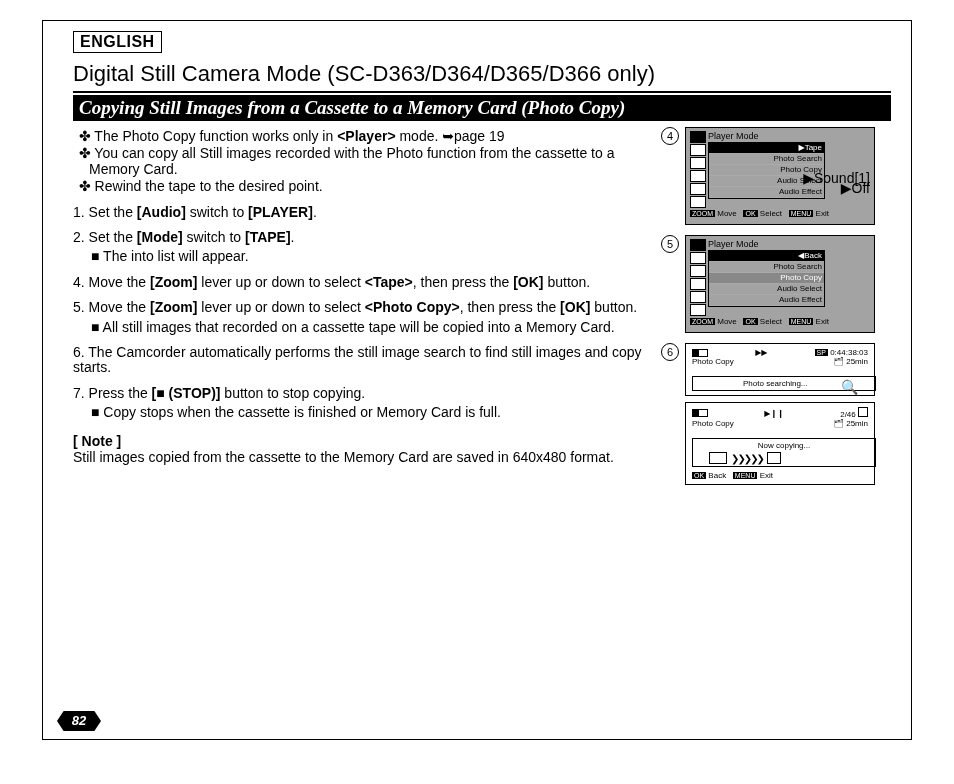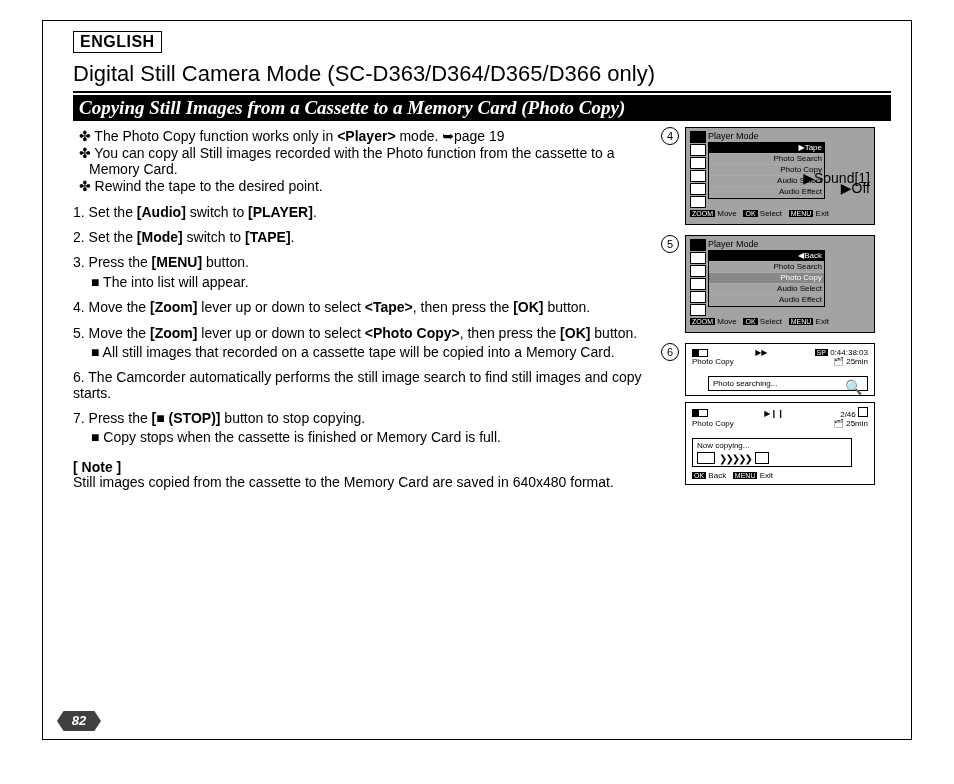--- a/index.html
+++ b/index.html
@@ -63,21 +63,21 @@
   .bullet-item { margin: 2px 0 2px 6px; text-indent: -10px; padding-left: 10px; }
   .step { margin: 10px 0 4px 0; }
   .sub { margin-left: 18px; text-indent: -10px; padding-left: 10px; }
   .note-head { font-weight: bold; margin-top: 14px; }
   .page-num {
     position: absolute;
     bottom: 8px;
     left: 14px;
     width: 44px;
     height: 20px;
-    background: #404040;
+    background: #000000;
     color: #fff;
     font-weight: bold;
     font-style: italic;
     text-align: center;
     line-height: 20px;
     font-size: 13px;
     clip-path: polygon(15% 0, 85% 0, 100% 50%, 85% 100%, 15% 100%, 0 50%);
   }
   
   .fig { display:flex; align-items:flex-start; margin-bottom:10px; }
@@ -96,21 +96,21 @@
   .menu-title { font-weight:normal; margin-bottom:1px; font-size:9px; }
   .menu-box { border:1px solid #000; width:115px; }
   .menu-row { padding:0 2px; border-bottom:1px solid #aaa; font-size:8px; line-height:10px; height:10px;text-align:right; }
   .menu-row.hl { background:#000; color:#fff; }
   .menu-row.grey { background:#888; color:#fff; }
   .screen-footer { clear:both; margin-top:4px; font-size:8px; }
   .kbox { background:#000; color:#fff; padding:0 2px; font-size:7px; display:inline-block; }
   .playbox { border:1px solid #000; width:190px; padding:4px 6px; box-sizing:border-box; font-size:8px; position:relative; }
   .play-row1 { display:flex; justify-content:space-between; align-items:center; }
   .sp { background:#000; color:#fff; font-size:7px; padding:0 2px; }
-  .copybox { border:1px solid #000; padding:2px 4px; margin-top:10px; width:150px; }
+  .copybox { border:1px solid #000; padding:2px 16px; margin-top:10px; width:150px;text-align:center; }
   .magnify { float:right; font-size:14px; }
   .progress { display:flex; align-items:center; gap:4px; margin-top:2px; }
   .tape-icon { width:16px; height:10px; border:1px solid #000; position:relative; }
   .chevs span { font-size:10px; letter-spacing:-2px; }
   .card-icon { width:12px; height:10px; border:1px solid #000; }
   .side-label { position:absolute; right:4px; top:50px; font-size:14px; }
 </style>
 </head>
 <body>
 
@@ -122,21 +122,20 @@
   <div class="subtitle">Copying Still Images from a Cassette to a Memory Card (Photo Copy)</div>
 
   <div class="columns">
     <div class="left-col">
       <div class="bullet-item">✤ The Photo Copy function works only in <b>&lt;Player&gt;</b> mode. ➥page 19</div>
       <div class="bullet-item">✤ You can copy all Still images recorded with the Photo function from the cassette to a Memory Card.</div>
       <div class="bullet-item">✤ Rewind the tape to the desired point.</div>
 
       <div class="step">1. Set the <b>[Audio]</b> switch to <b>[PLAYER]</b>.</div>
       <div class="step">2. Set the <b>[Mode]</b> switch to <b>[TAPE]</b>.</div>
-      <div class="step">3. Press the <b>[MENU]</b> button.</div>
       <div class="sub">■  The into list will appear.</div>
       <div class="step">4. Move the <b>[Zoom]</b> lever up or down to select <b>&lt;Tape&gt;</b>, then press the <b>[OK]</b> button.</div>
       <div class="step">5. Move the <b>[Zoom]</b> lever up or down to select <b>&lt;Photo Copy&gt;</b>, then press the <b>[OK]</b> button.</div>
       <div class="sub">■  All still images that recorded on a cassette tape will be copied into a Memory Card.</div>
       <div class="step">6. The Camcorder automatically performs the still image search to find still images and copy starts.</div>
       <div class="step">7. Press the <b>[■ (STOP)]</b> button to stop copying.</div>
       <div class="sub">■  Copy stops when the cassette is finished or Memory Card is full.</div>
 
       <div class="note-head">[ Note ]</div>
       <div>Still images copied from the cassette to the Memory Card are saved in 640x480 format.</div>

